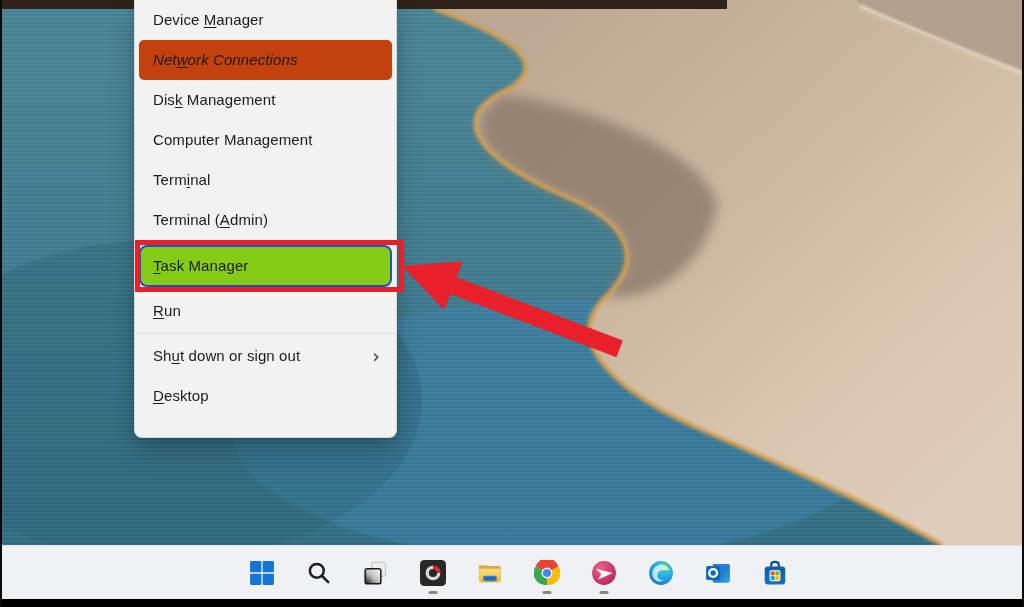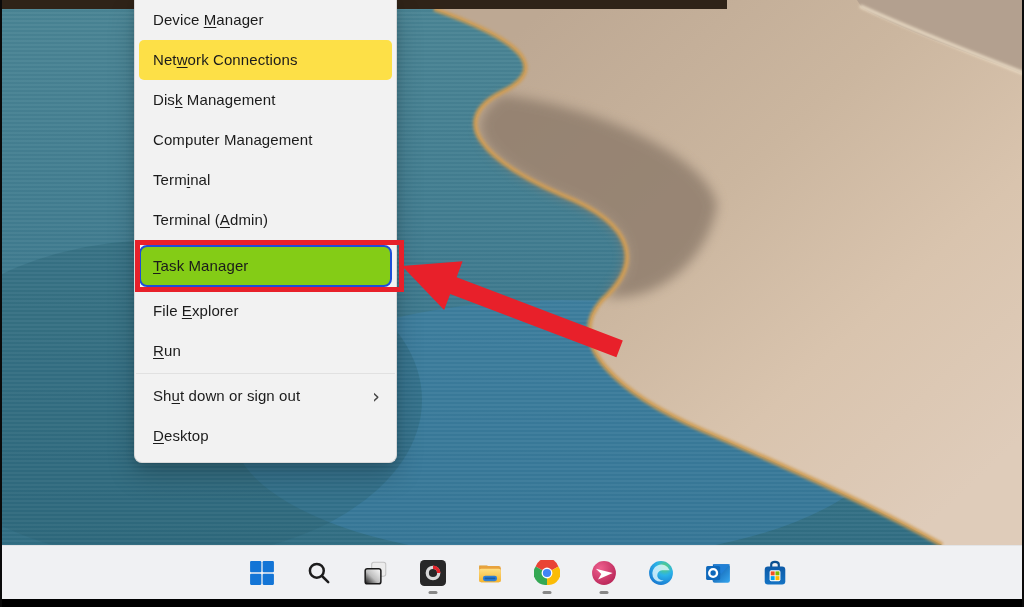--- a/index.html
+++ b/index.html
@@ -5,27 +5,27 @@
   html,body{margin:0;padding:0;background:#000;}
   #screen{position:relative;width:1024px;height:607px;overflow:hidden;
           font-family:"Liberation Sans",sans-serif;background:#3f7b8f;
           border-left:2px solid #0a0a0a;border-right:2px solid #0a0a0a;box-sizing:border-box;}
   
   #wall{position:absolute;left:0;top:0;width:1024px;height:599px;}
   
   #menu{position:absolute;left:132px;top:0;width:263px;background:#f2f2f2;
         border:1px solid #d8d8d8;border-top:none;border-radius:0 0 8px 8px;
         box-shadow:0 12px 28px rgba(0,0,0,.20),0 3px 8px rgba(0,0,0,.12);
-        padding:0 0 6px 0;box-sizing:border-box;}
+        padding:0 0 21px 0;box-sizing:border-box;}
   #menu ul{list-style:none;margin:0;padding:0;}
   #menu li.item{height:40px;line-height:40px;padding-left:18px;font-size:15px;
         color:#1b1b1b;position:relative;letter-spacing:.1px;cursor:default;
         white-space:nowrap;}
   #menu li.item u{text-decoration:underline;text-underline-offset:2px;}
-  #menu li.hovered{background:#fde047;border-radius:5px;margin:0 4px;padding-left:14px;}
+  #menu li.hovered{background:#c2410c;border-radius:5px;margin:0 4px;padding-left:14px;font-style:italic;}
   #menu li.sep-row{height:5px;position:relative;}
   #menu li.sep-row::after{content:"";position:absolute;left:1px;right:1px;top:2px;
         height:1px;background:#e1e1e1;}
   #menu li.highlighted{background:#84cc16;border:2px solid #1d4ed8;border-radius:8px;
         margin:5px 4px 4px 4px;padding-left:12px;height:38px;line-height:38px;}
   #menu li.highlighted::after{content:"";position:absolute;left:-6px;top:-7px;
         right:-14px;bottom:-7px;border:5px solid var(--hl,#e8202a);z-index:5;}
   .chev{position:absolute;right:16px;top:0;font-size:19px;color:#454545;
         font-family:"DejaVu Sans",sans-serif;}
   
@@ -100,21 +100,20 @@
 
   <div id="menu">
     <ul id="menu-list">
         <li class="item"><span>Device <u>M</u>anager</span></li>
         <li class="item hovered"><span>Net<u>w</u>ork Connections</span></li>
         <li class="item"><span>Dis<u>k</u> Management</span></li>
         <li class="item"><span>Computer Mana<u>g</u>ement</span></li>
         <li class="item"><span>Term<u>i</u>nal</span></li>
         <li class="item"><span>Terminal (<u>A</u>dmin)</span></li>
         <li class="item highlighted"><span><u>T</u>ask Manager</span></li>
-        <li class="item"><span>File <u>E</u>xplorer</span></li>
         <li class="item"><span><u>R</u>un</span></li>
         <li class="sep-row"></li>
         <li class="item"><span>Sh<u>u</u>t down or sign out</span><span class="chev">›</span></li>
         <li class="item"><span><u>D</u>esktop</span></li>
       </ul>
   </div>
 
   <svg id="arrow" viewBox="0 0 1024 607">
     <polygon id="arrow-poly" points="400,266 460.6,261.3 454.6,277.2 620.8,340.5 614.4,357.3 448.2,294.0 442.1,309.9" fill="#e8202a"></polygon>
   </svg>

